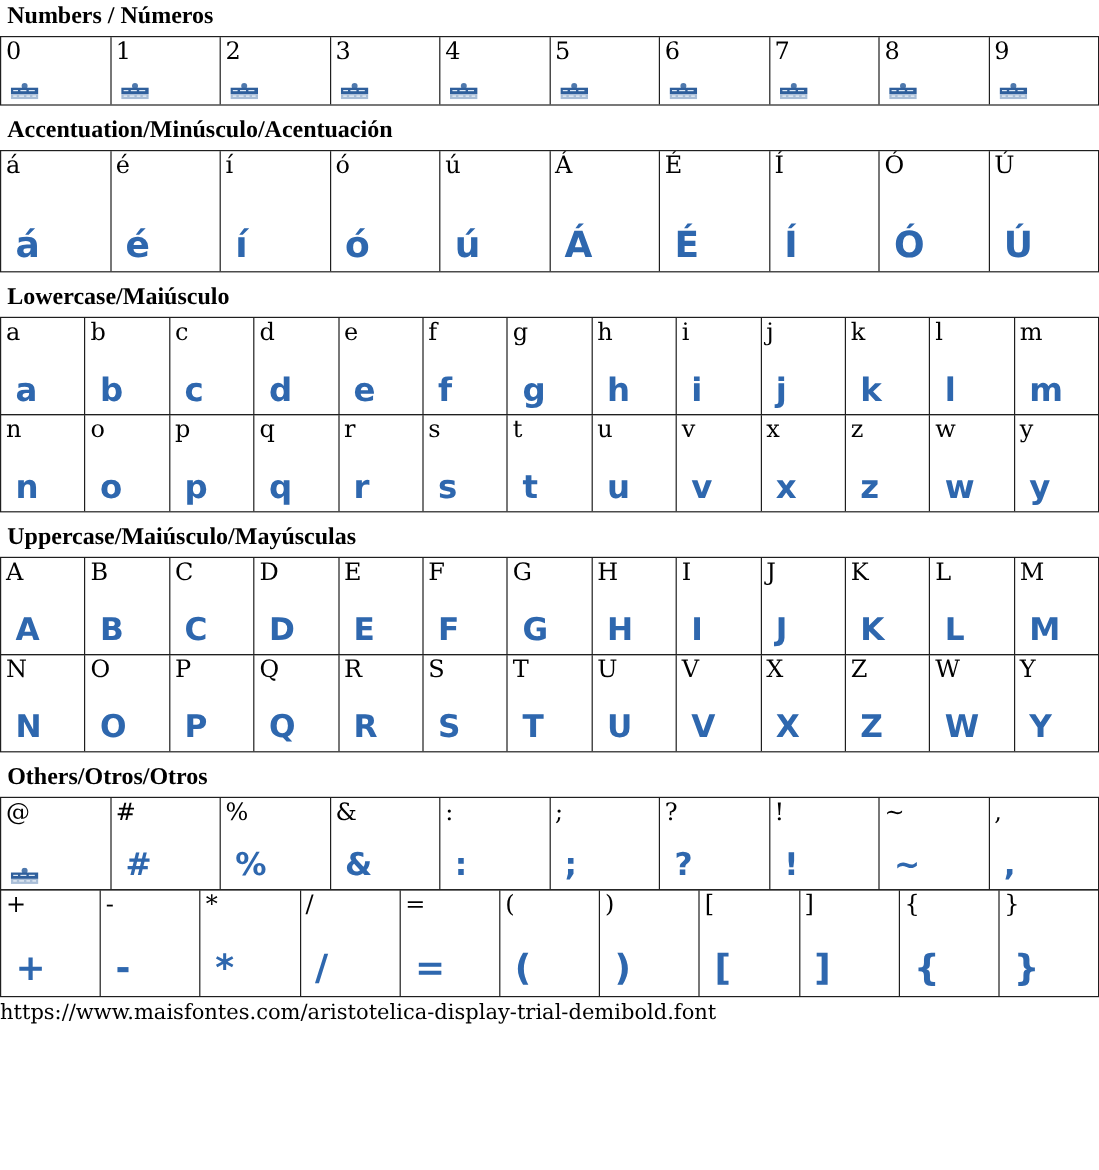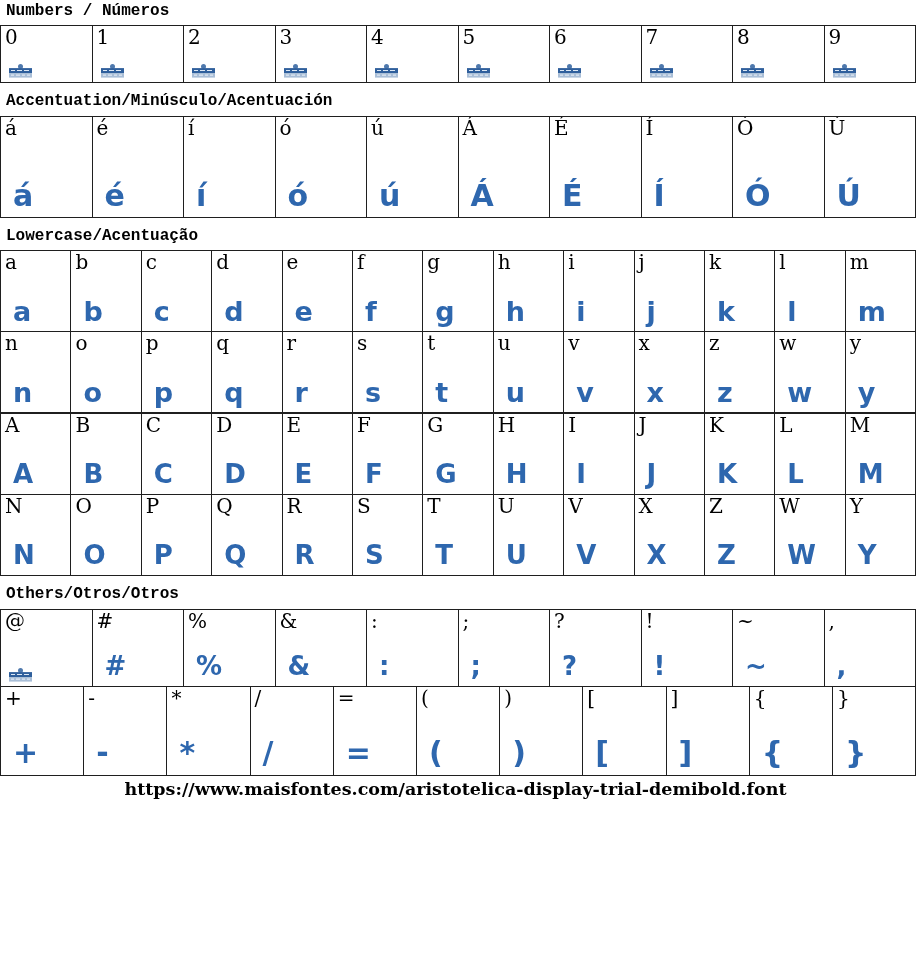--- a/index.html
+++ b/index.html
@@ -6,22 +6,22 @@
     --glyph-blue:#2e67ae;
     --border:#1f1f1f;
   }
   html,body{margin:0;padding:0;background:#fff;}
   body{
     width:916px;height:975px;
     font-family:"DejaVu Serif","Liberation Serif",serif;
     color:#000;overflow:hidden;
   }
   h2.section-title{
-    font-family:Liberation Mono, monospace;
-    font-size:16px;font-weight:bold;
+    font-family:Liberation Serif, serif;
+    font-size:20px;font-weight:bold;
     margin:9px 0 5px 6px;line-height:1.15;
   }
   section:first-of-type h2.section-title{margin-top:2px;}
   .rows{width:916px;box-sizing:border-box;}
   .char-row{
     display:flex;
     border:1px solid var(--border);
     box-sizing:border-box;
     margin-top:-1px;
   }
@@ -50,24 +50,24 @@
   #sec-lowercase .char-cell{height:80px;}
   #sec-uppercase .char-cell{height:80px;}
   #sec-others   .char-row.r0 .char-cell{height:76px;}
   #sec-others   .char-row.r1 .char-cell{height:88px;}
   #sec-accent   .glyph{font-size:30px;bottom:6px;}
   #sec-lowercase .glyph{font-size:27px;bottom:6px;}
   #sec-uppercase .glyph{font-size:26px;bottom:7px;}
   #sec-others .char-row.r0 .glyph{font-size:26px;bottom:7px;}
   #sec-others .char-row.r1 .glyph{font-size:30px;bottom:7px;}
   .footer{
-    text-align:center;
+    text-align:left;
     font-family:"DejaVu Serif","Liberation Serif",serif;
     font-size:17.5px;line-height:1.2;
-    padding:3px 5px 0 0;color:#000;font-weight:bold;
+    padding:3px 5px 0 0;color:#000;
   }
 </style>
 </head>
 <body>
 
 <main>
   <section id="sec-numbers">
     <h2 class="section-title">Numbers / Números</h2>
     <div class="rows">
         <div class="char-row r0">
@@ -287,21 +287,21 @@
           </div>
           <div class="char-cell">
             <span class="char-label">Ú</span>
             <span class="glyph">Ú</span>
           </div>
         </div>
       </div>
   </section>
 
   <section id="sec-lowercase">
-    <h2 class="section-title">Lowercase/Acentuação</h2>
+    <h2 class="section-title">Lowercase/Maiúsculo</h2>
     <div class="rows">
         <div class="char-row r0">
           <div class="char-cell">
             <span class="char-label">a</span>
             <span class="glyph">a</span>
           </div>
           <div class="char-cell">
             <span class="char-label">b</span>
             <span class="glyph">b</span>
           </div>
@@ -401,20 +401,21 @@
           </div>
           <div class="char-cell">
             <span class="char-label">y</span>
             <span class="glyph">y</span>
           </div>
         </div>
       </div>
   </section>
 
   <section id="sec-uppercase">
+    <h2 class="section-title">Uppercase/Maiúsculo/Mayúsculas</h2>
     <div class="rows">
         <div class="char-row r0">
           <div class="char-cell">
             <span class="char-label">A</span>
             <span class="glyph">A</span>
           </div>
           <div class="char-cell">
             <span class="char-label">B</span>
             <span class="glyph">B</span>
           </div>

